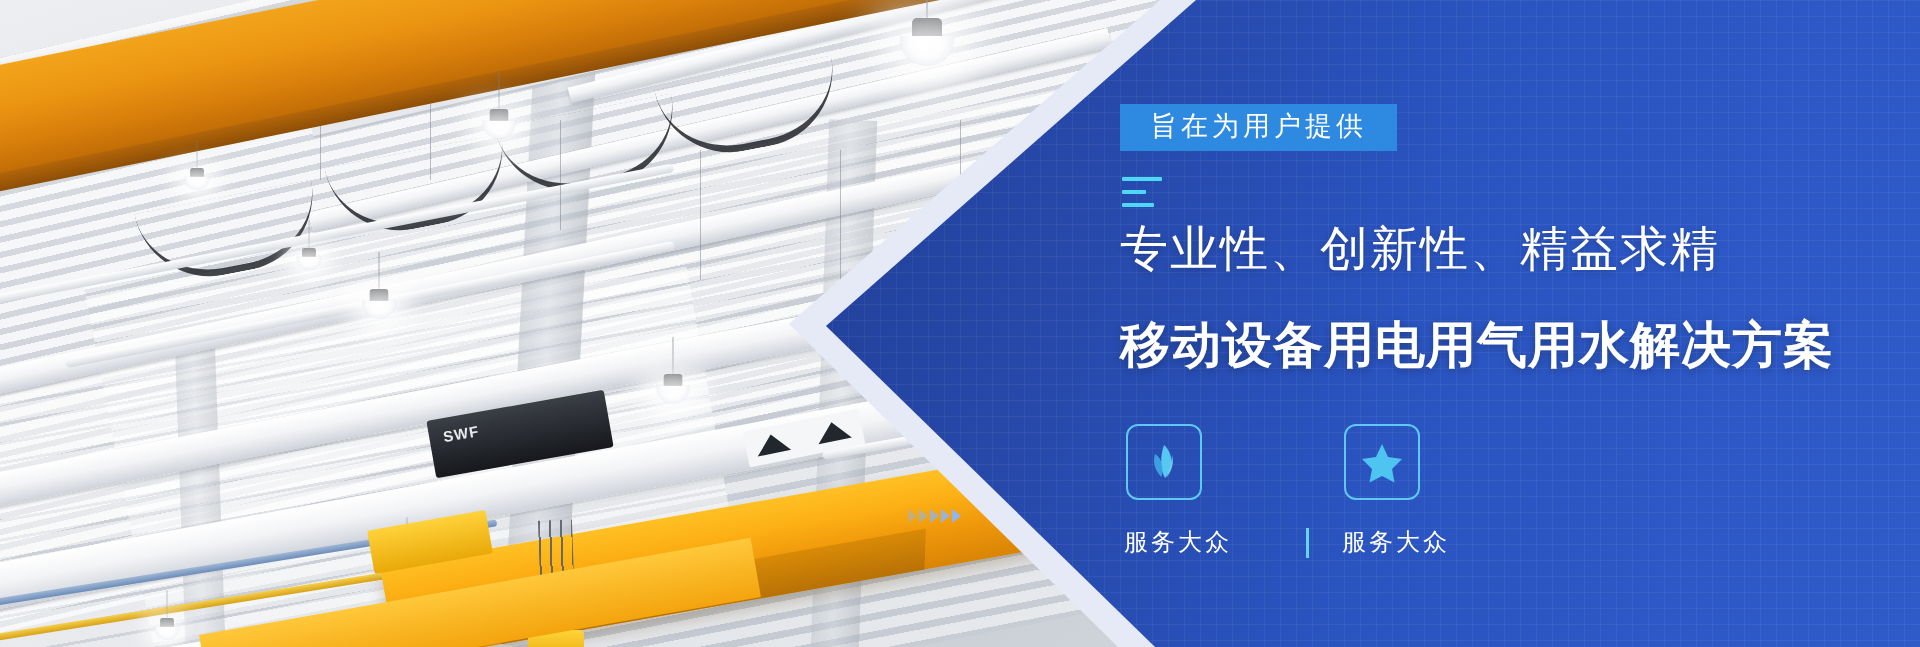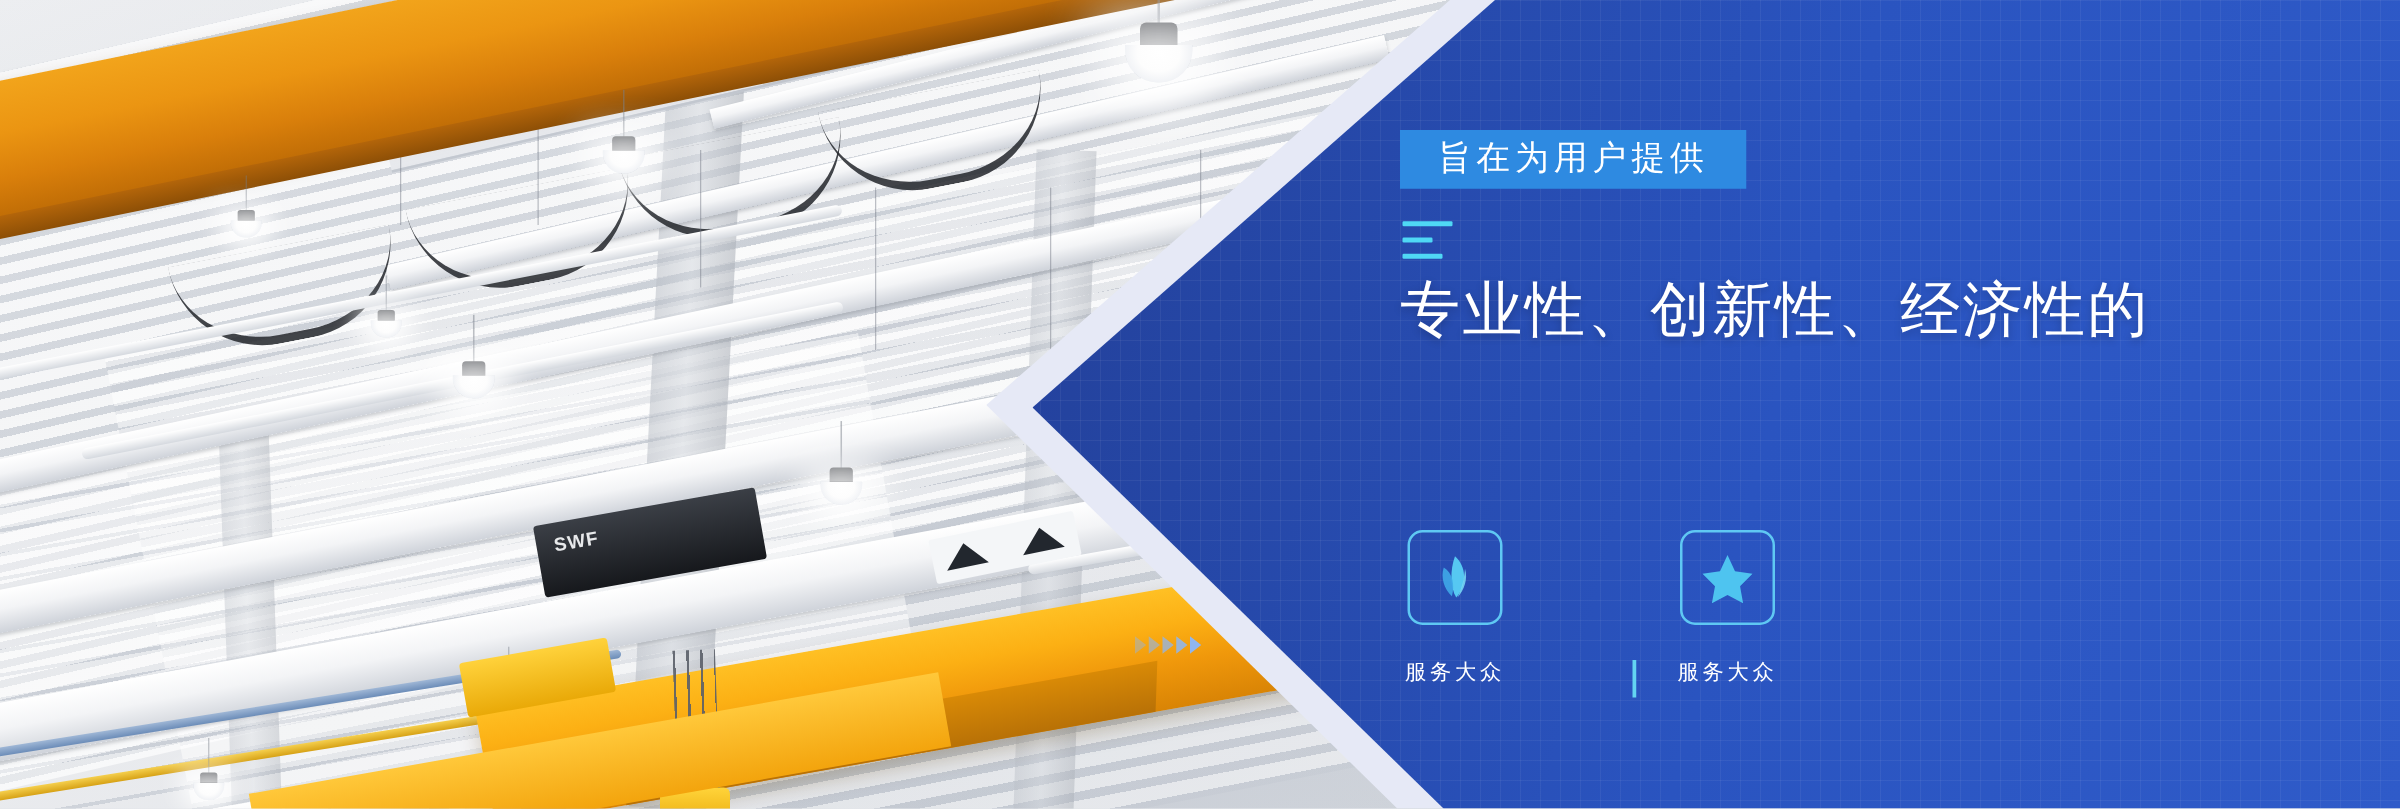--- a/index.html
+++ b/index.html
@@ -352,21 +352,21 @@
     border-radius: 12px;
     display: flex;
     align-items: center;
     justify-content: center;
     margin-left: 6px;
   }
   .feature .flabel {
     margin-top: 26px;
     margin-left: 4px;
     color: #ffffff;
-    font-size: 17px;
+    font-size: 24px;
     letter-spacing: 3px;
     white-space: nowrap;
   }
   .divider {
     position: absolute;
     left: 186px;
     top: 104px;
     width: 3px;
     height: 30px;
     background: #63d4f2;
@@ -517,22 +517,23 @@
   <div class="content">
 
     <div class="badge">旨在为用户提供</div>
 
     <div class="deco-lines">
       <i></i>
         <i></i>
         <i></i>
     </div>
 
-    <div class="headline-1">专业性、创新性、经济性的</div>
-
+    <div class="headline-1">专业性、创新性、精益求精</div>
+
+    <div class="headline-2">移动设备用电用气用水解决方案</div>
 
     <div class="features">
 
       <div class="feature">
         <div class="ibox">
           <svg width="42" height="42" viewBox="0 0 42 42">
             <path d="M21 4 C30 12, 31 26, 22 37 C17 29, 17 15, 21 4 Z" fill="#56c8f2"></path>
             <path d="M12 13 C19 17, 21 27, 18.5 36 C12 30, 9.5 21, 12 13 Z" fill="#3fa9e8" opacity="0.9"></path>
             <path d="M29 14 C31.5 22, 28.5 31, 23 37 C27 28, 28.5 21, 29 14 Z" fill="#7adcf7" opacity="0.85"></path>
           </svg>

